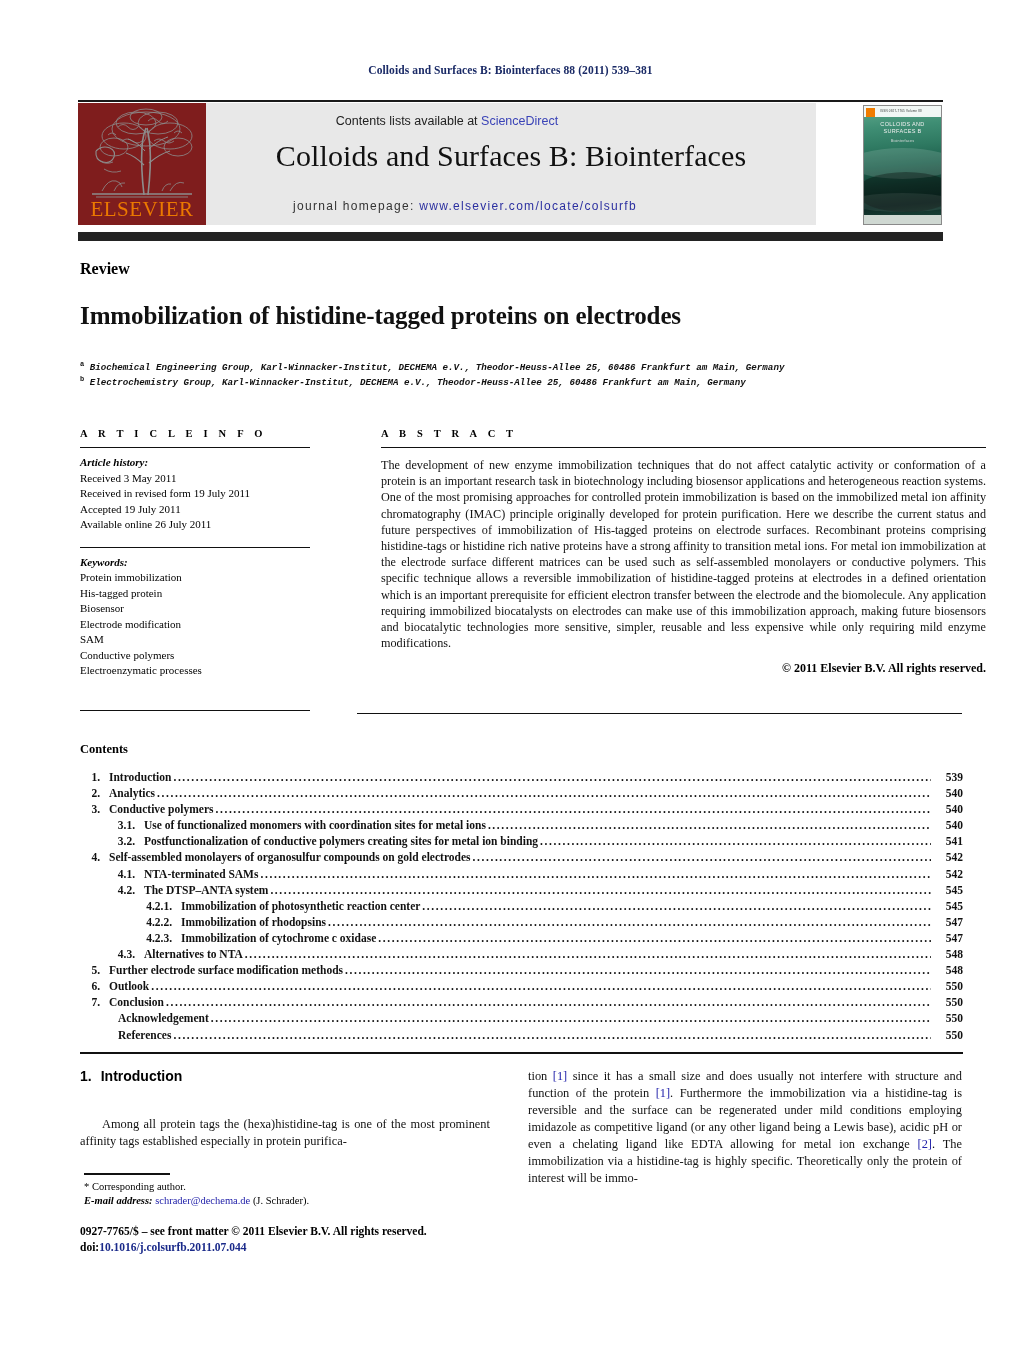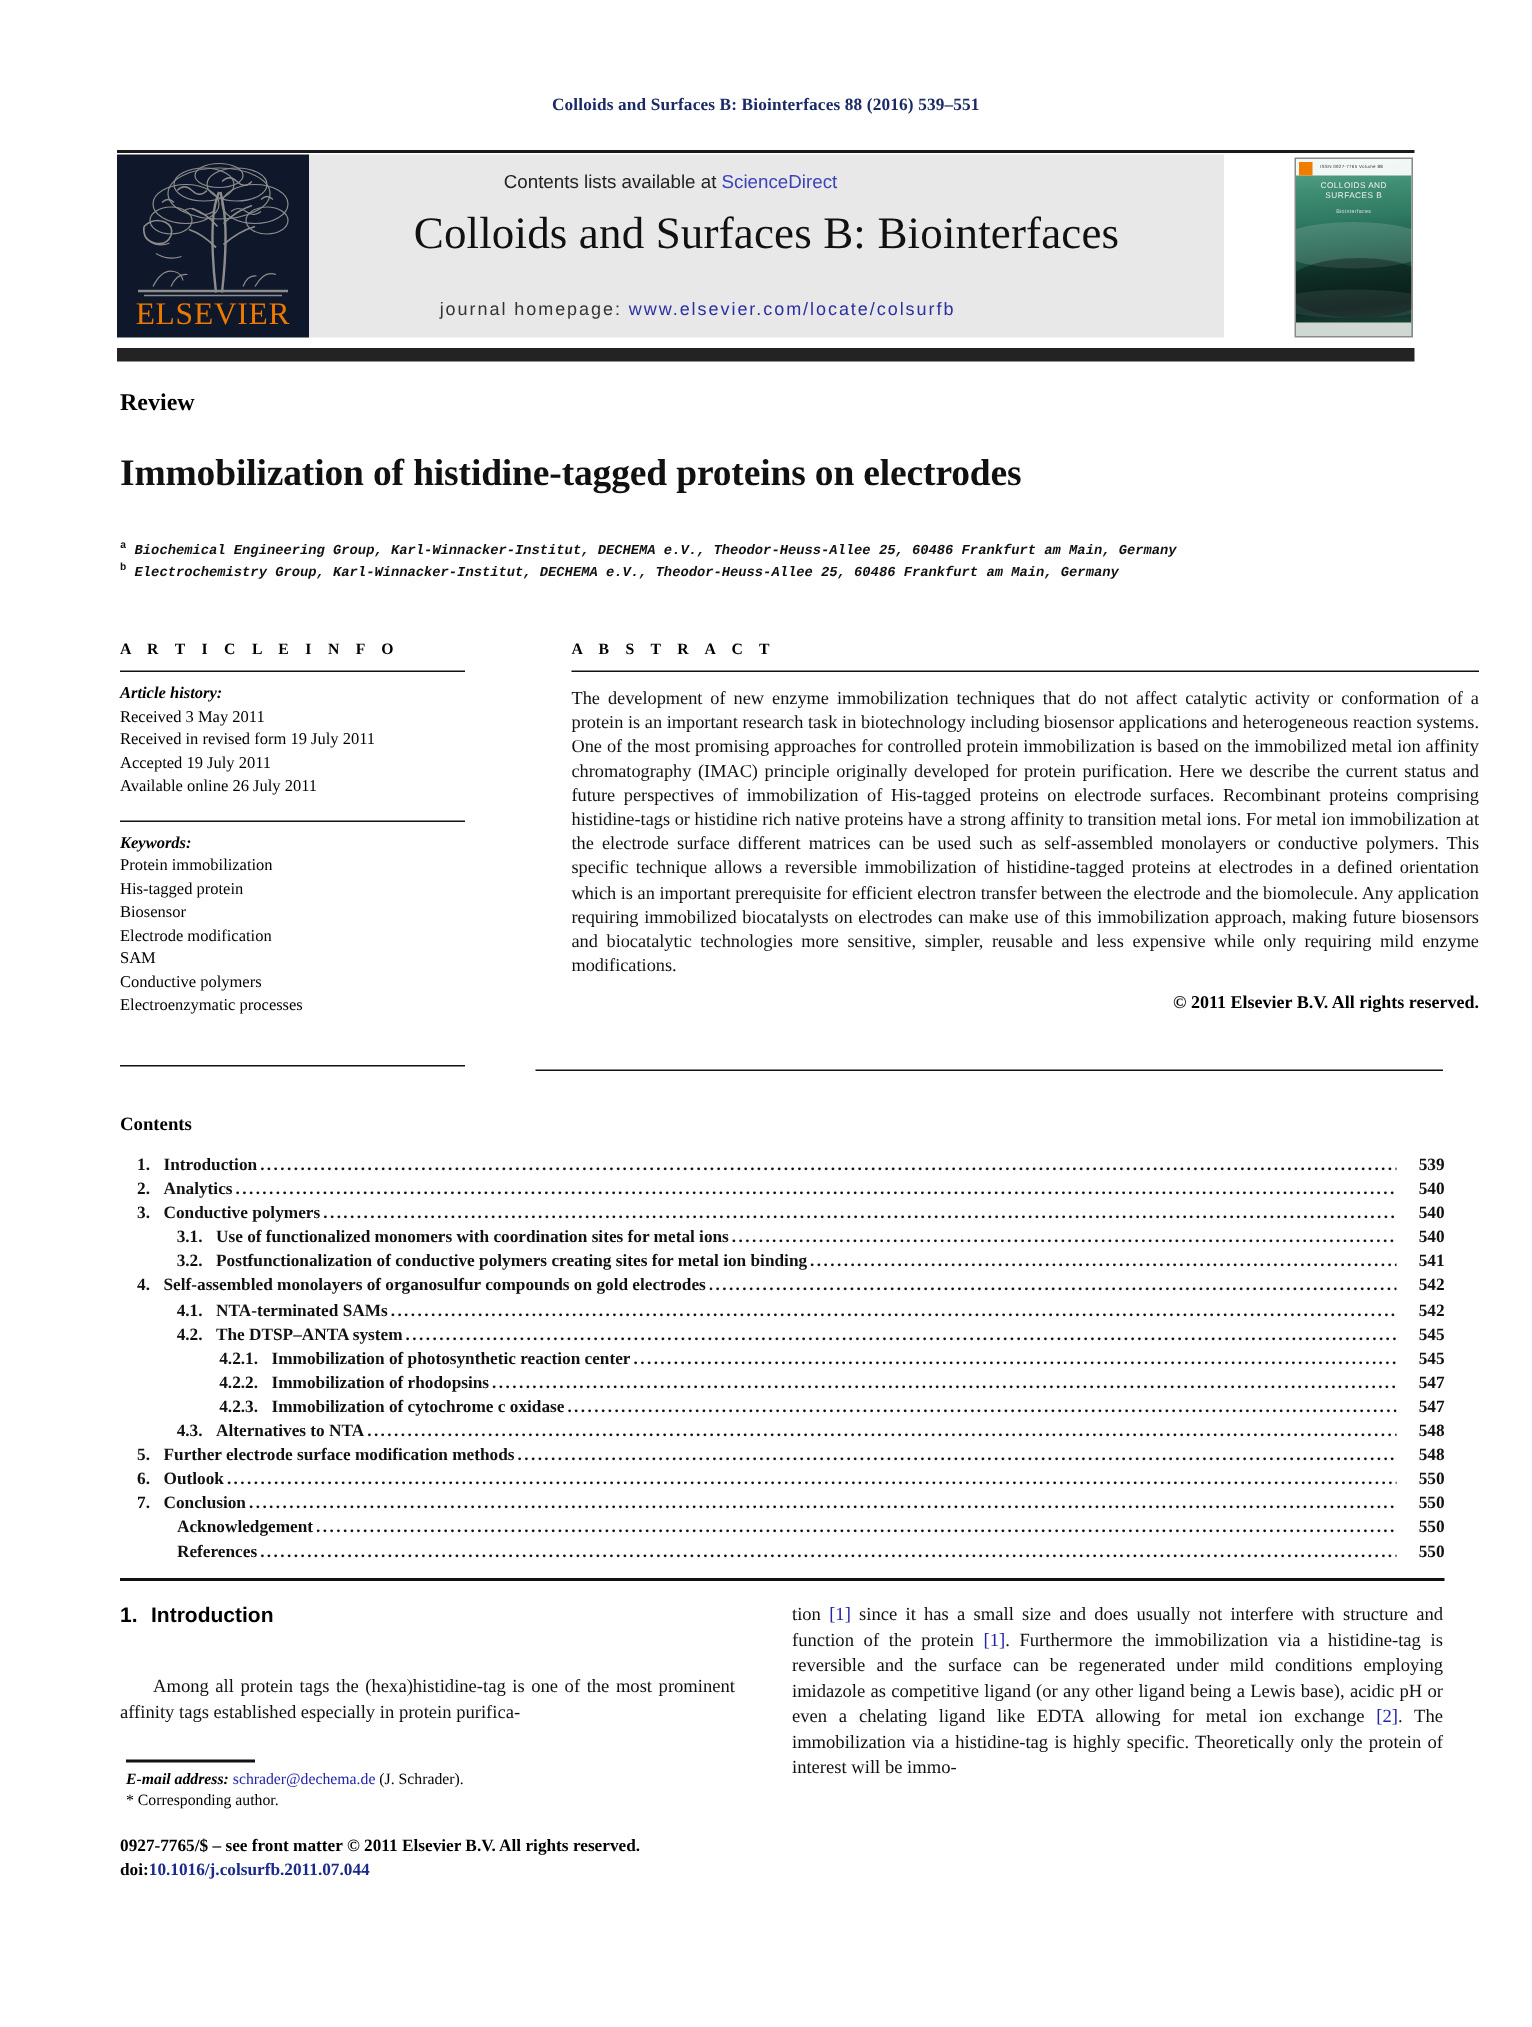--- a/index.html
+++ b/index.html
@@ -42,21 +42,21 @@
   }
   .hdr-band {
     position: absolute;
     left: 78px; top: 103px;
     width: 865px; height: 122px;
   }
   .hdr-logo {
     position: absolute;
     left: 0; top: 0;
     width: 128px; height: 122px;
-    background: #0f172a;
+    background: #7f1d1d;
     overflow: hidden;
   }
   .hdr-center {
     position: absolute;
     left: 128px; top: 0;
     width: 610px; height: 122px;
     background: #e8e8e8;
   }
   .hdr-cover {
     position: absolute;
@@ -379,21 +379,21 @@
     font-weight: bold;
     font-family: "Liberation Serif", serif;
   }
   .imprint .doi { color: #1a2a8a; }
 </style>
 </head>
 <body>
 
 <div class="page">
 
-  <div class="runhead">Colloids and Surfaces B: Biointerfaces 88 (2016) 539–551</div>
+  <div class="runhead">Colloids and Surfaces B: Biointerfaces 88 (2011) 539–381</div>
 
   <div class="hdr-rule-top"></div>
 
   <div class="hdr-band">
 
     <div class="hdr-logo">
       <svg class="els-svg" width="128" height="100" viewBox="0 0 128 100">
         <g stroke="#8d8d8d" stroke-width="0.8" fill="none">
 
           <path d="M66 92 C64 75 63 60 64 44 C64.5 36 66 30 68 25" stroke-width="1.6"></path>
@@ -612,22 +612,22 @@
     <div class="intro-head"><span class="n">1.</span><span>Introduction</span></div>
     <div class="bodytext indent">Among all protein tags the (hexa)histidine-tag is one of the most prominent affinity tags established especially in protein purifica-</div>
   </div>
 
   <div class="bodycol-r">
     <div class="bodytext"><span>tion </span><span class="ref">[1]</span><span> since it has a small size and does usually not interfere with structure and function of the protein </span><span class="ref">[1]</span><span>. Furthermore the immobilization via a histidine-tag is reversible and the surface can be regenerated under mild conditions employing imidazole as competitive ligand (or any other ligand being a Lewis base), acidic pH or even a chelating ligand like EDTA allowing for metal ion exchange </span><span class="ref">[2]</span><span>. The immobilization via a histidine-tag is highly specific. Theoretically only the protein of interest will be immo-</span></div>
   </div>
 
   <div class="fn-rule"></div>
   <div class="footnote">
+    <div>* Corresponding author.</div>
     <div><span class="em">E-mail address:</span> <span class="mail">schrader@dechema.de</span><span> (J. Schrader).</span></div>
-    <div>* Corresponding author.</div>
   </div>
 
   <div class="imprint">
     <div>0927-7765/$ – see front matter © 2011 Elsevier B.V. All rights reserved.</div>
     <div><span>doi:</span><span class="doi">10.1016/j.colsurfb.2011.07.044</span></div>
   </div>
 
 </div>
 
 </body></html>

